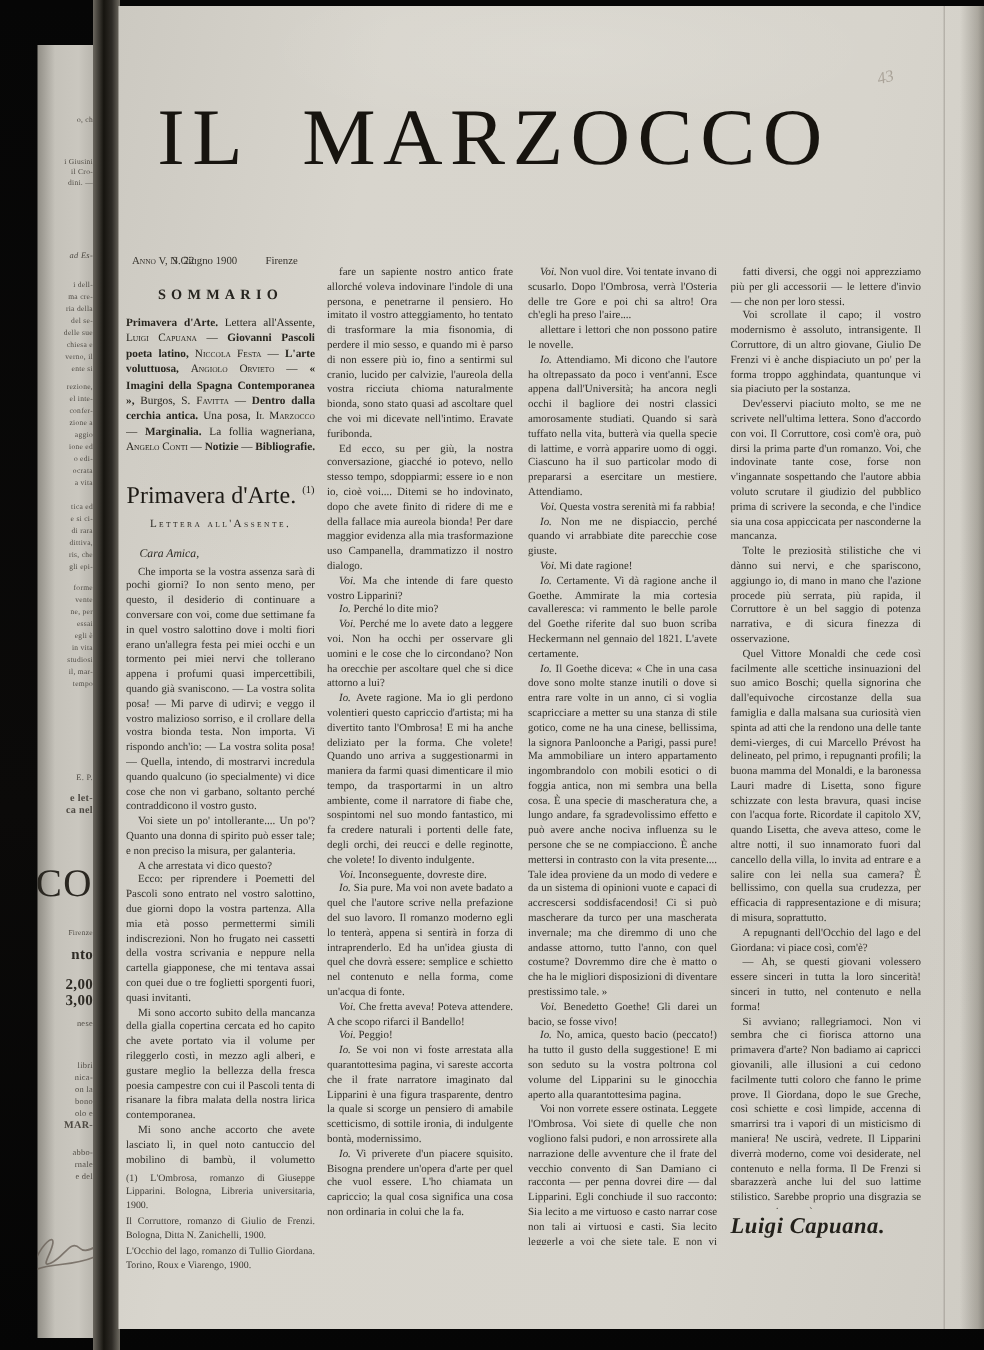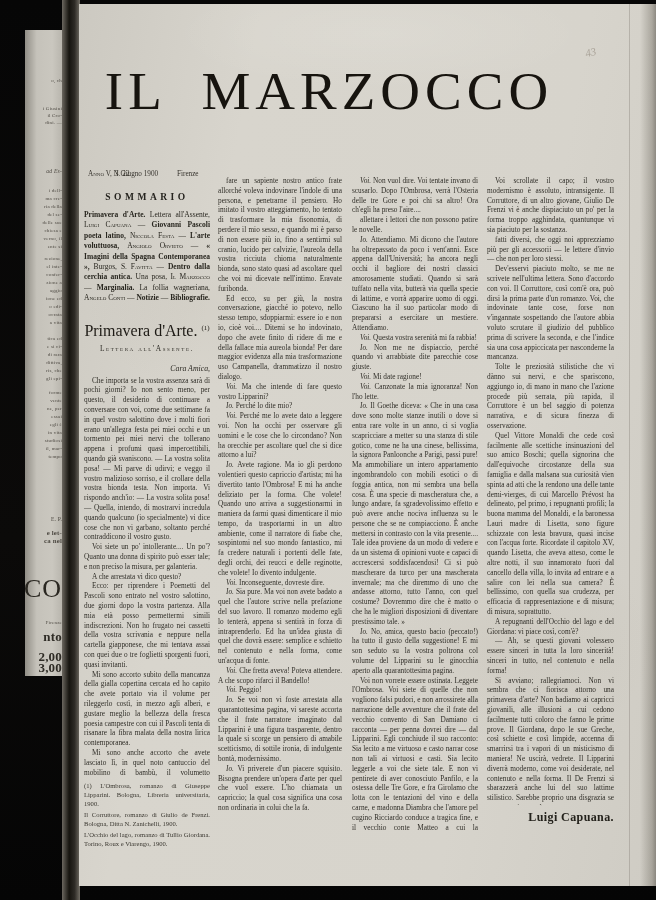--- a/index.html
+++ b/index.html
@@ -1,27 +1,27 @@
 <!DOCTYPE html>
 <html lang="it"><head>
 <meta charset="utf-8">
 <style>
   html,body{margin:0;padding:0;background:#000;}
   .photo{position:relative;width:656px;height:900px;overflow:hidden;
          background:linear-gradient(180deg,#060606,#0b0a09 60%,#050505);
          font-family:"Liberation Serif",serif;}
   
-  .prevpage{position:absolute;left:25px;top:30px;width:39px;height:646px;
+  .prevpage{position:absolute;left:25px;top:30px;width:39px;height:862px;
             background:linear-gradient(to right,#918e86,#c5c2ba 30%,#cac7bf 70%,#b5b2aa);
             overflow:hidden;}
   .frag{position:absolute;right:2px;white-space:nowrap;font-size:5.6px;line-height:6px;
         color:#4d4942;letter-spacing:.2px;}
   .frag.it{font-style:italic;}
   .frag.bd{font-weight:bold;font-size:6.8px;}
-  .frag.bd2{font-weight:bold;font-size:13px;color:#2e2b25;}
+  .frag.bd2{font-weight:bold;font-size:10px;color:#2e2b25;}
   .frag.big{font-size:26px;color:#2a2721;font-weight:normal;letter-spacing:1px;}
   .frag.sm{font-size:5px;}
   .flourish{position:absolute;left:-6px;top:788px;}
   
   .gutter{position:absolute;left:62px;top:0;width:18px;height:900px;
           background:linear-gradient(to right,#6b675f,#16140f 40%,#2e2b26 70%,#716d64);}
   
   .page{position:absolute;left:79px;top:4px;width:577px;height:882px;overflow:hidden;
         background:linear-gradient(100deg,#ccc9c1,#d8d5cd 25%,#d7d4cc 70%,#cfccc4);}
   .page::before{content:"";position:absolute;inset:0;pointer-events:none;
@@ -52,30 +52,30 @@
         letter-spacing:3.5px;color:#26241f;}
   .som{font-size:7.5px;line-height:10.4px;text-align:justify;color:#28261f;hyphens:auto;}
   .s-b{font-weight:bold;}
   .s-i{}
   .s-sc{font-variant:small-caps;}
 
   .atitle{margin:18px 0 4px;text-align:center;font-size:16px;color:#1d1a15;}
   .atitle sup{font-size:7px;}
   .asub{margin:0 0 11px;text-align:center;font-size:7.4px;font-variant:small-caps;
         letter-spacing:1.6px;color:#2c2a24;}
-  .salut{margin:0 0 3px;font-style:italic;font-size:7.8px;text-indent:9px;color:#2c2a24;text-align:right;}
+  .salut{margin:0 0 3px;font-style:italic;font-size:7.8px;text-indent:9px;color:#2c2a24;}
 
   .bp{margin:0;text-indent:8px;text-align:justify;font-size:7.3px;line-height:9.8px;
       color:#302e28;hyphens:auto;}
   .bp i{font-style:italic;}
 
   .footnotes{position:absolute;left:5px;top:778px;width:126px;}
   .fn{margin:0 0 2.5px;font-size:6.6px;line-height:8.8px;text-align:justify;color:#3b3831;}
-  .sig{position:absolute;left:408px;top:806px;width:127px;text-align:right;
-       font-weight:bold;font-size:12px;letter-spacing:.4px;color:#23211b;}
+  .sig{position:absolute;left:408px;top:806px;width:127px;text-align:left;
+       font-weight:bold;font-size:15px;letter-spacing:.4px;color:#23211b;font-style:italic;}
 </style>
 </head>
 <body>
 
 <div class="photo">
 
   <div class="prevpage">
     <svg class="flourish" width="52" height="34" viewBox="0 0 52 34">
       <path d="M3 26 C9 10 18 4 16 12 C14 20 8 27 15 24 C24 20 28 8 34 14 C38 18 44 14 49 10
                M6 28 C16 24 30 26 44 20" fill="none" stroke="#6a6259" stroke-width="1.1" stroke-linecap="round" opacity="0.8"></path>
@@ -185,28 +185,29 @@
         <p class="bp"><i>Io. </i>Se voi non vi foste arrestata alla quarantottesima pagina, vi sareste accorta che il frate narratore imaginato dal Lipparini è una figura trasparente, dentro la quale si scorge un pensiero di amabile scetticismo, di sottile ironia, di indulgente bontà, modernissimo.</p>
         <p class="bp"><i>Io. </i>Vi priverete d'un piacere squisito. Bisogna prendere un'opera d'arte per quel che vuol essere. L'ho chiamata un capriccio; la qual cosa significa una cosa non ordinaria in colui che la fa.</p>
       </div>
     <div class="col col3">
         <p class="bp"><i>Voi. </i>Non vuol dire. Voi tentate invano di scusarlo. Dopo l'Ombrosa, verrà l'Osteria delle tre Gore e poi chi sa altro! Ora ch'egli ha preso l'aire....</p>
         <p class="bp">allettare i lettori che non possono patire le novelle.</p>
         <p class="bp"><i>Io. </i>Attendiamo. Mi dicono che l'autore ha oltrepassato da poco i vent'anni. Esce appena dall'Università; ha ancora negli occhi il bagliore dei nostri classici amorosamente studiati. Quando si sarà tuffato nella vita, butterà via quella specie di lattime, e vorrà apparire uomo di oggi. Ciascuno ha il suo particolar modo di prepararsi a esercitare un mestiere. Attendiamo.</p>
         <p class="bp"><i>Voi. </i>Questa vostra serenità mi fa rabbia!</p>
         <p class="bp"><i>Io. </i>Non me ne dispiaccio, perché quando vi arrabbiate dite parecchie cose giuste.</p>
         <p class="bp"><i>Voi. </i>Mi date ragione!</p>
-        <p class="bp"><i>Voi. </i>Canzonate la mia ignoranza! Non l'ho lette.</p>
+        <p class="bp"><i>Io. </i>Certamente. Vi dà ragione anche il Goethe. Ammirate la mia cortesia cavalleresca: vi rammento le belle parole del Goethe riferite dal suo buon scriba Heckermann nel gennaio del 1821. L'avete certamente.</p>
         <p class="bp"><i>Io. </i>Il Goethe diceva: « Che in una casa dove sono molte stanze inutili o dove si entra rare volte in un anno, ci si voglia scapricciare a metter su una stanza di stile gotico, come ne ha una cinese, bellissima, la signora Panloonche a Parigi, passi pure! Ma ammobiliare un intero appartamento ingombrandolo con mobili esotici o di foggia antica, non mi sembra una bella cosa. È una specie di mascheratura che, a lungo andare, fa sgradevolissimo effetto e può avere anche nociva influenza su le persone che se ne compiacciono. È anche mettersi in contrasto con la vita presente.... Tale idea proviene da un modo di vedere e da un sistema di opinioni vuote e capaci di accrescersi soddisfacendosi! Ci si può mascherare da turco per una mascherata invernale; ma che diremmo di uno che andasse attorno, tutto l'anno, con quel costume? Dovremmo dire che è matto o che ha le migliori disposizioni di diventare prestissimo tale. »</p>
+        <p class="bp"><i>Voi. </i>Benedetto Goethe! Gli darei un bacio, se fosse vivo!</p>
         <p class="bp"><i>Io. </i>No, amica, questo bacio (peccato!) ha tutto il gusto della suggestione! E mi son seduto su la vostra poltrona col volume del Lipparini su le ginocchia aperto alla quarantottesima pagina.</p>
         <p class="bp">Voi non vorrete essere ostinata. Leggete l'Ombrosa. Voi siete di quelle che non vogliono falsi pudori, e non arrossirete alla narrazione delle avventure che il frate del vecchio convento di San Damiano ci racconta — per penna dovrei dire — dal Lipparini. Egli conchiude il suo racconto: Sia lecito a me virtuoso e casto narrar cose non tali ai virtuosi e casti. Sia lecito leggerle a voi che siete tale. E non vi pentirete di aver conosciuto Panfilo, e la ostessa delle Tre Gore, e fra Girolamo che lotta con le tentazioni del vino e della carne, e madonna Diambra che l'amore pel cugino Ricciardo conduce a tragica fine, e il vecchio conte Matteo a cui la negromanzia non rivela i tristi misteri della sua casa.</p>
       </div>
     <div class="col col4">
+        <p class="bp">fatti diversi, che oggi noi apprezziamo più per gli accessorii — le lettere d'invio — che non per loro stessi.</p>
         <p class="bp">Voi scrollate il capo; il vostro modernismo è assoluto, intransigente. Il Corruttore, di un altro giovane, Giulio De Frenzi vi è anche dispiaciuto un po' per la forma troppo agghindata, quantunque vi sia piaciuto per la sostanza.</p>
-        <p class="bp">fatti diversi, che oggi noi apprezziamo più per gli accessorii — le lettere d'invio — che non per loro stessi.</p>
         <p class="bp">Dev'esservi piaciuto molto, se me ne scrivete nell'ultima lettera. Sono d'accordo con voi. Il Corruttore, così com'è ora, può dirsi la prima parte d'un romanzo. Voi, che indovinate tante cose, forse non v'ingannate sospettando che l'autore abbia voluto scrutare il giudizio del pubblico prima di scrivere la seconda, e che l'indice sia una cosa appiccicata per nasconderne la mancanza.</p>
         <p class="bp">Tolte le preziosità stilistiche che vi dànno sui nervi, e che spariscono, aggiungo io, di mano in mano che l'azione procede più serrata, più rapida, il Corruttore è un bel saggio di potenza narrativa, e di sicura finezza di osservazione.</p>
         <p class="bp">Quel Vittore Monaldi che cede così facilmente alle scettiche insinuazioni del suo amico Boschi; quella signorina che dall'equivoche circostanze della sua famiglia e dalla malsana sua curiosità vien spinta ad atti che la rendono una delle tante demi-vierges, di cui Marcello Prévost ha delineato, pel primo, i repugnanti profili; la buona mamma del Monaldi, e la baronessa Lauri madre di Lisetta, sono figure schizzate con lesta bravura, quasi incise con l'acqua forte. Ricordate il capitolo XV, quando Lisetta, che aveva atteso, come le altre notti, il suo innamorato fuori dal cancello della villa, lo invita ad entrare e a salire con lei nella sua camera? È bellissimo, con quella sua crudezza, per efficacia di rappresentazione e di misura; di misura, soprattutto.</p>
         <p class="bp">A repugnanti dell'Occhio del lago e del Giordana: vi piace così, com'è?</p>
         <p class="bp">— Ah, se questi giovani volessero essere sinceri in tutta la loro sincerità! sinceri in tutto, nel contenuto e nella forma!</p>
         <p class="bp">Si avviano; rallegriamoci. Non vi sembra che ci fiorisca attorno una primavera d'arte? Non badiamo ai capricci giovanili, alle illusioni a cui cedono facilmente tutti coloro che fanno le prime prove. Il Giordana, dopo le sue Greche, così schiette e così limpide, accenna di smarrirsi tra i vapori di un misticismo di maniera! Ne uscirà, vedrete. Il Lipparini diverrà moderno, come voi desiderate, nel contenuto e nella forma. Il De Frenzi si sbarazzerà anche lui del suo lattime stilistico. Sarebbe proprio una disgrazia se non avvenisse così.</p>
       </div>
 
     <div class="footnotes">
         <p class="fn">(1) L'Ombrosa, romanzo di Giuseppe Lipparini. Bologna, Libreria universitaria, 1900.</p>

